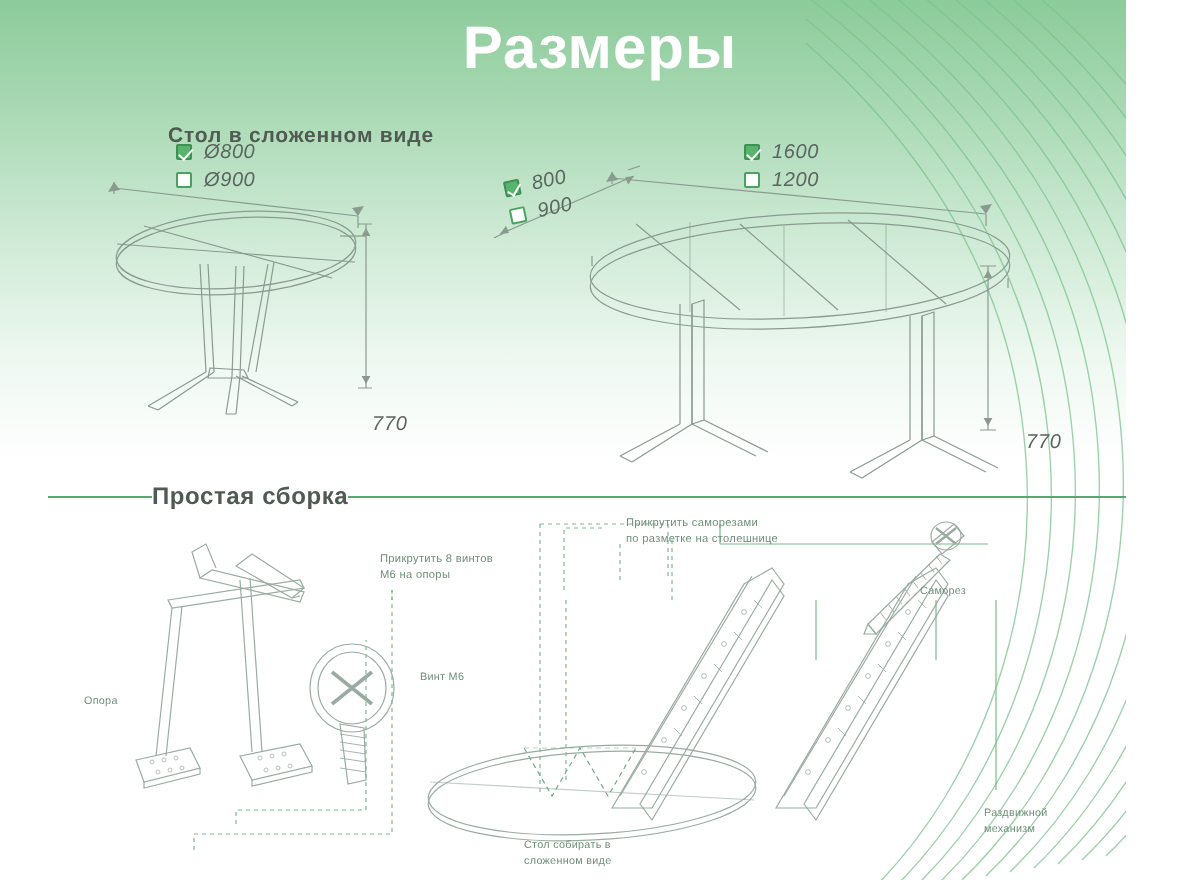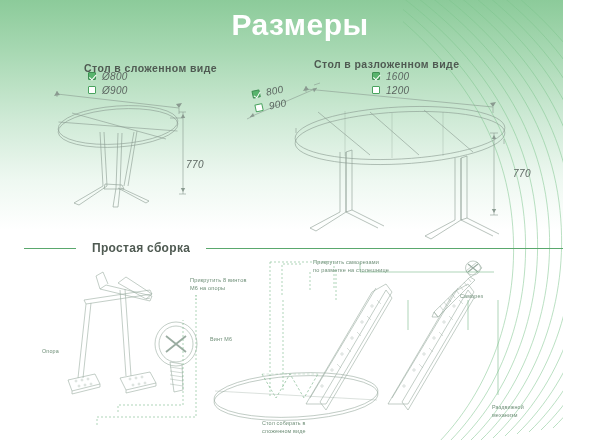--- a/index.html
+++ b/index.html
@@ -32,21 +32,21 @@
   .sec-head{
     position:absolute;z-index:6;
     font-size:10.5px;font-weight:bold;color:#4f5a52;letter-spacing:.4px;
   }
   .sec-head.h1{left:60px;top:62px;margin-left:24px;}
   .sec-head.h2{left:314px;top:58px;}
 
   
   .assembly-head{
     position:absolute;left:0;top:238px;width:600px;height:20px;z-index:6;
-    display:flex;align-items:center;gap:16px;padding:0 24px;box-sizing:border-box;
+    display:flex;align-items:center;gap:0;padding:0 24px;box-sizing:border-box;
   }
   .assembly-head .rule{flex:0 0 auto;height:1px;background:#5aa86d;}
   .assembly-head .rule.left{width:52px;}
   .assembly-head .rule.right{flex:1 1 auto;}
   .assembly-head .txt{font-size:12px;font-weight:bold;color:#4f5a52;white-space:nowrap;letter-spacing:.3px;}
 
   
   .opts{position:absolute;z-index:7;}
   .opt-row{display:flex;align-items:center;gap:6px;height:12px;margin-bottom:2px;}
   .cbox{
@@ -63,21 +63,21 @@
     font-size:10px;color:#5b6560;font-style:italic;letter-spacing:.3px;
     font-family:"Liberation Sans",sans-serif;white-space:nowrap;
   }
   .opts.a{left:88px;top:70px;text-align:center;}
   .opts.b{left:372px;top:70px;text-align:right;}
   .opts.c{left:251px;top:89px;transform:rotate(-12deg);transform-origin:left top;}
 
   
   .dim{
     position:absolute;z-index:7;font-size:10px;color:#5b6560;font-style:italic;
-    letter-spacing:.4px;white-space:nowrap;
+    letter-spacing:.4px;white-space:nowrap;margin-top:48px;
   }
   .dim.h770a{left:186px;top:159px;}
   .dim.h770b{left:513px;top:168px;}
 
   
   .draw{position:absolute;left:0;top:0;width:600px;height:440px;z-index:4;pointer-events:none;}
   .draw.top{z-index:4;}
   .draw.bottom{z-index:4;}
 
   
@@ -113,21 +113,20 @@
       <path d="M44,-24 C114,26 179,96 192,196 C204,286 174,376 114,434"></path>
       <path d="M56,-26 C126,24 191,94 204,194 C216,284 186,374 126,432"></path>
       <path d="M68,-28 C138,22 203,92 216,192 C228,282 198,372 138,430"></path>
       <path d="M80,-30 C150,20 215,90 228,190 C240,280 210,370 150,428"></path>
     </g>
   </svg>
 
   <div class="title">Размеры</div>
 
   <div class="sec-head h1">Стол в сложенном виде</div>
-  <div class="sec-head h2">Стол в разложенном виде</div>
 
   <div class="opts a">
     <div class="opt-row">
       <span class="cbox on"></span>
       <span class="opt-lab">Ø800</span>
     </div>
     <div class="opt-row">
       <span class="cbox"></span>
       <span class="opt-lab">Ø900</span>
     </div>

